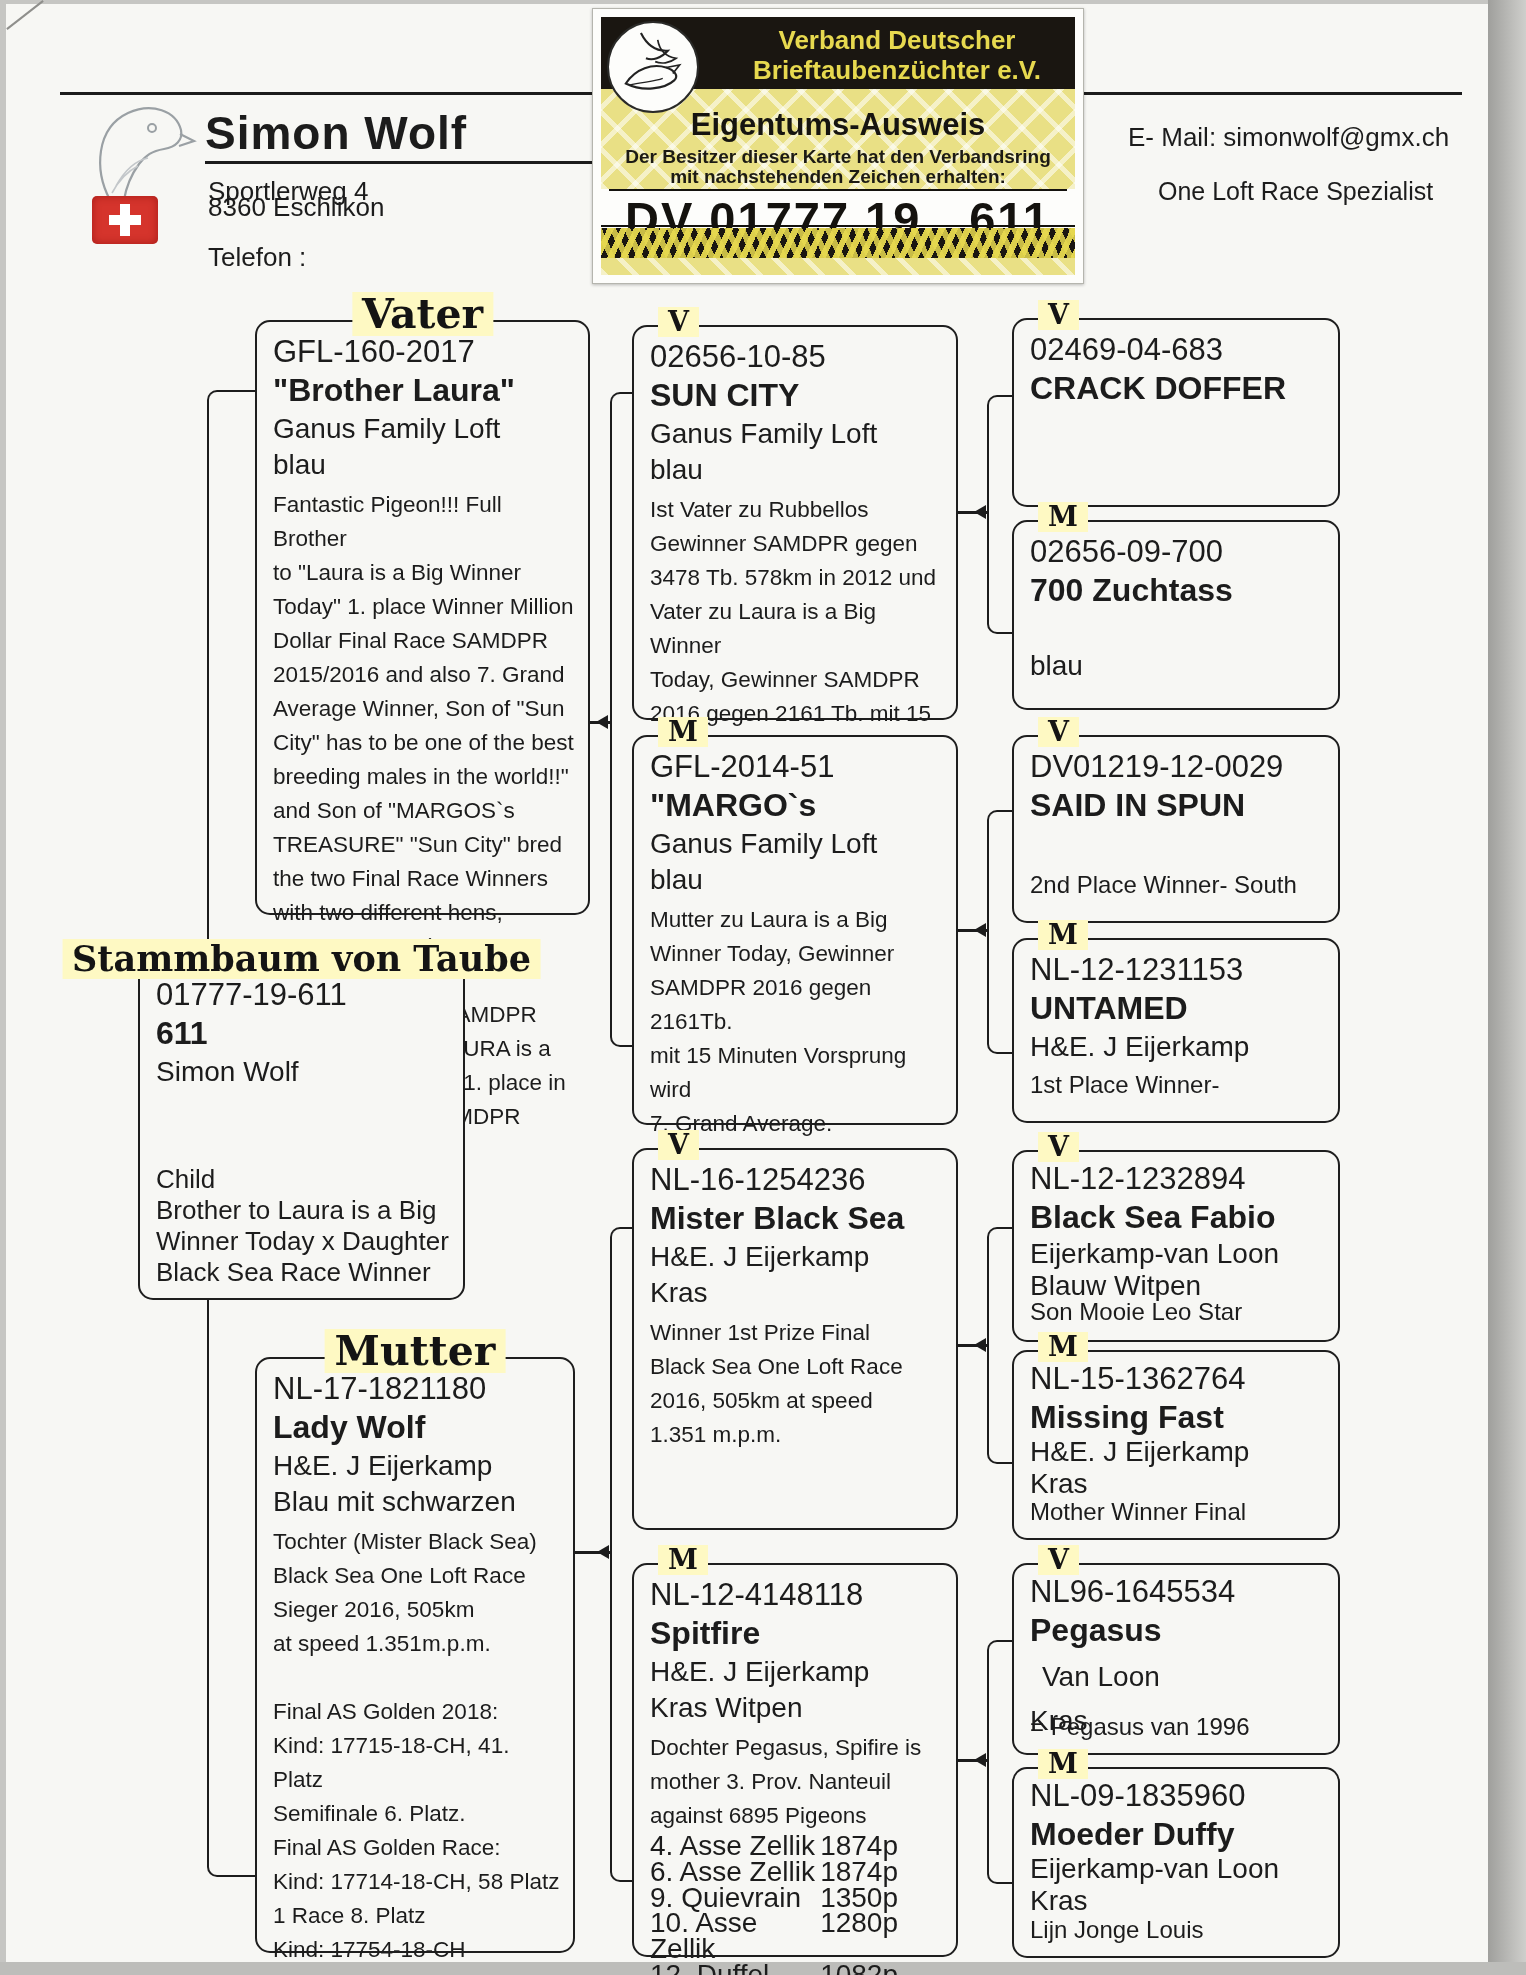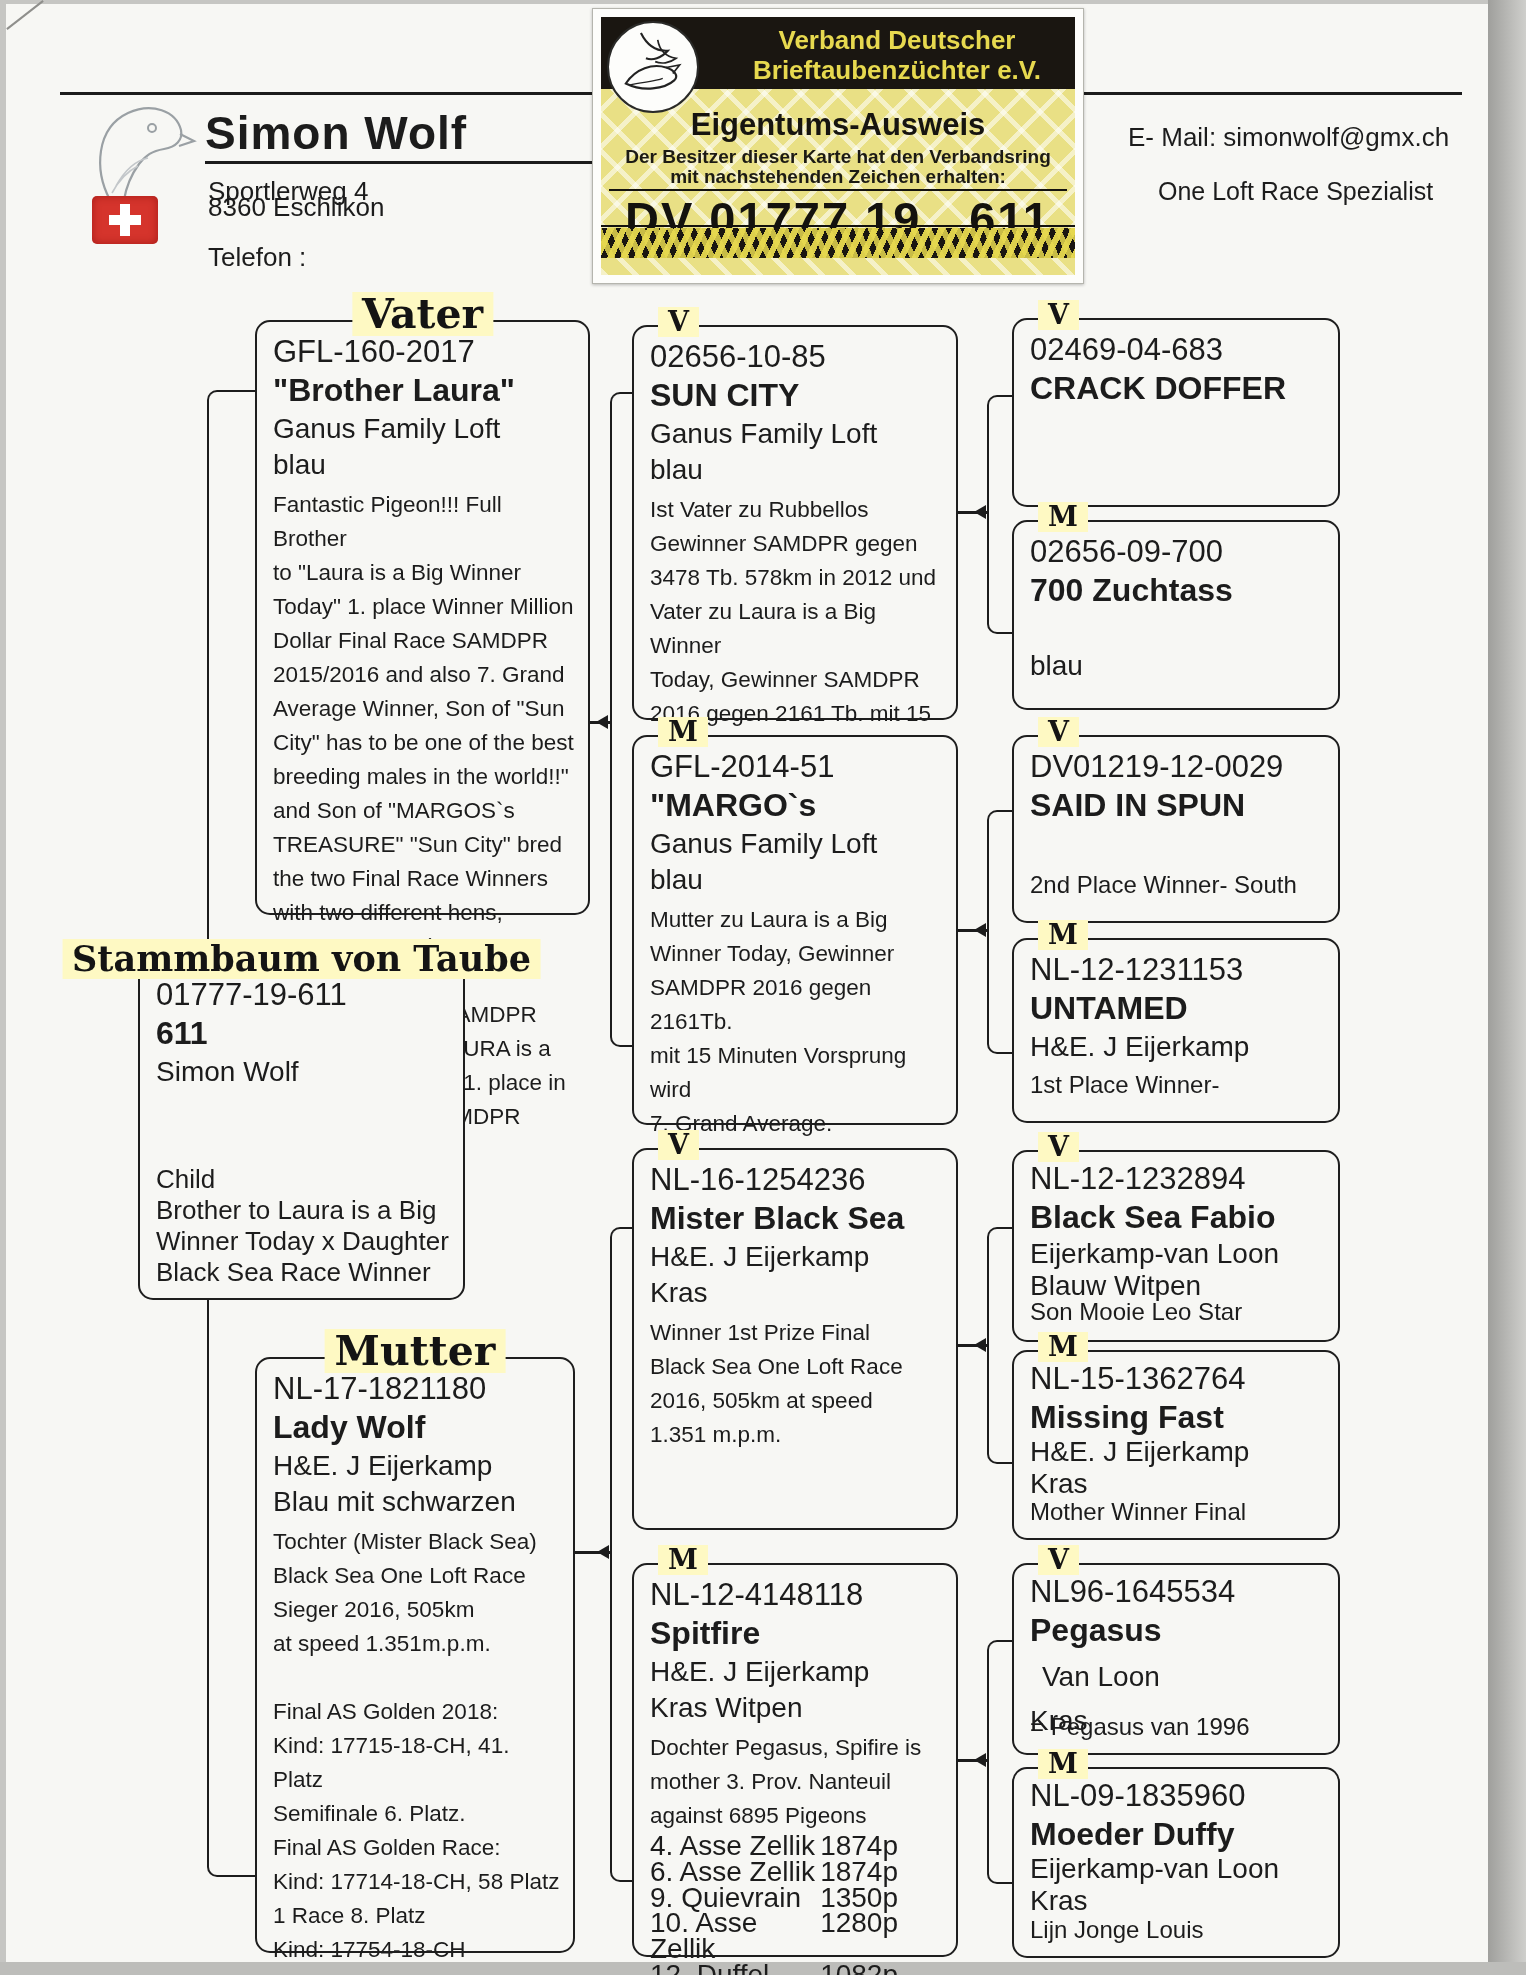--- a/index.html
+++ b/index.html
@@ -34,21 +34,21 @@
   .card .band{
     position:absolute;left:8px;top:8px;right:8px;height:72px;background:#1a1611;
   }
   .card .org{position:absolute;left:130px;right:12px;text-align:center;
     color:#e7d94f;font-weight:bold;font-size:26px;}
   .card .logo{
     position:absolute;left:14px;top:12px;width:88px;height:88px;border-radius:50%;
     background:#fdfdfb;border:2px solid #2a2a28;z-index:3;
   }
   .card .yellow{
-    position:absolute;left:8px;top:80px;right:8px;height:139px;
+    position:absolute;left:8px;top:80px;right:8px;height:100px;
     background:
       repeating-linear-gradient(45deg, rgba(255,255,255,.55) 0 5px, transparent 5px 26px),
       repeating-linear-gradient(-45deg, rgba(255,255,255,.55) 0 5px, transparent 5px 26px),
       #e9e085;
   }
   .card .title{position:absolute;left:0;right:0;top:20px;text-align:center;
     font-size:31px;font-weight:bold;color:#161410;}
   .card .sub{position:absolute;left:0;right:0;text-align:center;font-size:19px;font-weight:bold;color:#1c1a14;}
   .card .sep{position:absolute;left:8px;right:8px;height:2px;background:#14120e;}
   .card .ringrow{position:absolute;left:24px;right:24px;top:170px;font-size:47px;font-weight:bold;

